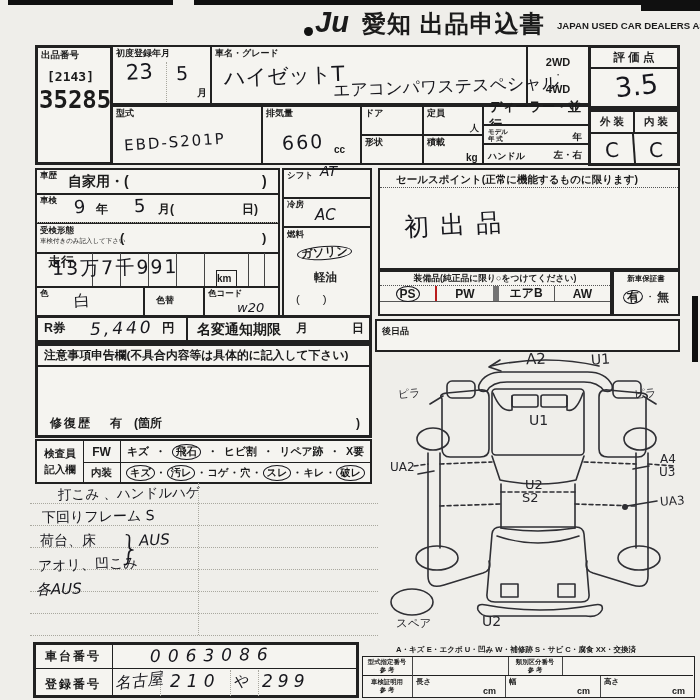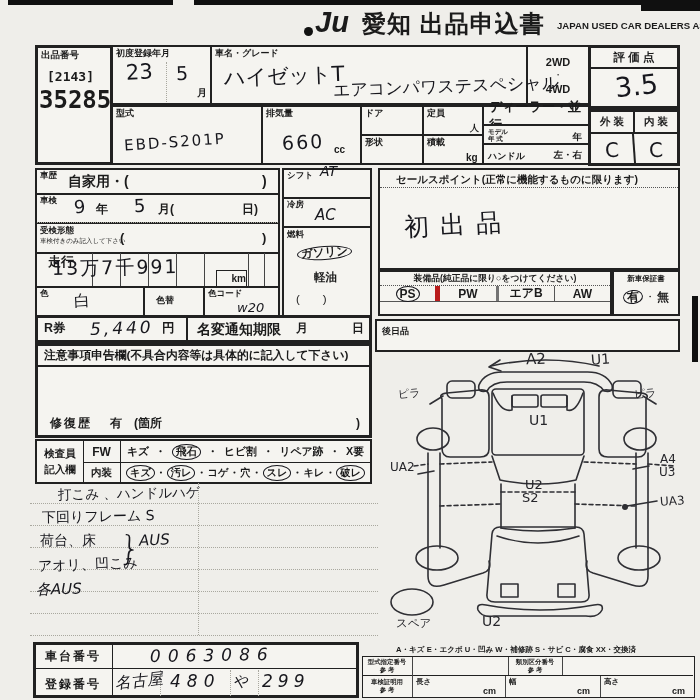--- a/index.html
+++ b/index.html
@@ -132,21 +132,21 @@
 
   <div class="box" style="left:35px;top:252px;width:245px;height:36px"></div>
   <span class="lbl" style="left:48px;top:255px;font-size:13px">走行</span>
   <div class="vl" style="left:92px;top:253px;height:34px"></div>
   <div class="vl" style="left:120px;top:253px;height:34px"></div>
   <div class="vl" style="left:148px;top:253px;height:34px"></div>
   <div class="vl" style="left:176px;top:253px;height:34px"></div>
   <div class="vl" style="left:204px;top:253px;height:34px"></div>
   <div class="vl" style="left:248px;top:253px;height:34px"></div>
   <div class="vl" style="left:264px;top:253px;height:34px"></div>
-  <div class="abs" style="left:216px;top:270px;width:31px;height:17px;border:1.5px solid #212121;box-sizing:border-box;background:#f5f4f0;display:flex;align-items:center;justify-content:flex-end">
+  <div class="abs" style="left:216px;top:270px;width:21px;height:17px;border:1.5px solid #212121;box-sizing:border-box;background:#f5f4f0;display:flex;align-items:center;justify-content:flex-start">
     <span style="font-size:10px;font-weight:bold">km</span>
   </div>
   <span class="hw" style="left:52px;top:258px;font-size:19px;letter-spacing:2px;transform:rotate(-1deg);z-index:4">13万7千991</span>
 
   <div class="box" style="left:35px;top:286px;width:110px;height:31px"></div>
   <span class="lbl" style="left:40px;top:289px;font-size:8.5px">色</span>
   <span class="hw" style="left:74px;top:293px;font-size:16px;transform:rotate(-3deg)">白</span>
   <div class="box" style="left:143px;top:286px;width:62px;height:31px"></div>
   <span class="lbl" style="left:156px;top:296px;font-size:9px">色替</span>
   <div class="box" style="left:203px;top:286px;width:77px;height:31px"></div>
@@ -170,24 +170,24 @@
       <span style="font-size:10.5px;font-weight:800">セールスポイント(正常に機能するものに限ります)</span>
     </div>
   </div>
   <span class="hw" style="left:404px;top:212px;font-size:25px;letter-spacing:11px;transform:rotate(-3deg)">初出品</span>
 
   <div class="box" style="left:378px;top:270px;width:234px;height:46px">
     <div style="height:13px;border-bottom:1px dotted #555;display:flex;align-items:center;justify-content:center">
       <span style="font-size:8.8px;font-weight:800">装備品(純正品に限り○をつけてください)</span>
     </div>
     <div class="cellgrid" style="height:15px;border-bottom:1px solid #555">
-      <span style="flex:1;border-right:5px solid #b91c1c;display:flex;align-items:center;justify-content:center;font-size:12px;font-weight:800">
+      <span style="flex:1;border-right:2px solid #b91c1c;display:flex;align-items:center;justify-content:center;font-size:12px;font-weight:800">
           <span class="circ">PS</span>
         </span>
-      <span style="flex:1;border-right:3px solid #737373;display:flex;align-items:center;justify-content:center;font-size:12px;font-weight:800">
+      <span style="flex:1;border-right:6px solid #737373;display:flex;align-items:center;justify-content:center;font-size:12px;font-weight:800">
           <span>PW</span>
         </span>
       <span style="flex:1;border-right:1px solid #555;display:flex;align-items:center;justify-content:center;font-size:12px;font-weight:800">
           <span>エアB</span>
         </span>
       <span style="flex:1;display:flex;align-items:center;justify-content:center;font-size:12px;font-weight:800">
           <span>AW</span>
         </span>
     </div>
   </div>
@@ -358,21 +358,21 @@
   <div class="box b3" style="left:33px;top:642px;width:326px;height:56px"></div>
   <div class="abs" style="left:36px;top:668px;width:320px;height:0;border-top:1.5px solid #212121"></div>
   <div class="abs" style="left:112px;top:644px;width:0;height:52px;border-left:1.5px solid #212121"></div>
   <span class="pt" style="left:45px;top:650px;font-size:12px;letter-spacing:2px">車台番号</span>
   <span class="hw it" style="left:150px;top:647px;font-size:17px;letter-spacing:7px;transform:rotate(-1deg)">0063086</span>
   <span class="pt" style="left:45px;top:678px;font-size:12px;letter-spacing:2px">登録番号</span>
   <div class="dotvr" style="left:160px;top:670px;height:26px"></div>
   <div class="dotvr" style="left:230px;top:670px;height:26px"></div>
   <div class="dotvr" style="left:258px;top:670px;height:26px"></div>
   <span class="hw" style="left:116px;top:673px;font-size:16px;transform:rotate(-6deg) skewX(-12deg)">名古屋</span>
-  <span class="hw it" style="left:170px;top:673px;font-size:17px;letter-spacing:6px">480</span>
+  <span class="hw it" style="left:170px;top:673px;font-size:17px;letter-spacing:6px">210</span>
   <span class="hw" style="left:234px;top:674px;font-size:15px;transform:rotate(-5deg)">や</span>
   <span class="hw it" style="left:262px;top:673px;font-size:17px;letter-spacing:5px">299</span>
 
   <div class="abs" style="left:362px;top:656px;width:333px;height:42px;border:1.5px solid #212121;background:#f5f4f0;box-sizing:border-box"></div>
   <div class="abs" style="left:363px;top:675px;width:330px;height:0;border-top:1px solid #212121"></div>
   <div class="vl" style="left:412px;top:657px;height:40px"></div>
   <div class="vl" style="left:508px;top:657px;height:18px"></div>
   <div class="vl" style="left:562px;top:657px;height:18px"></div>
   <div class="vl" style="left:505px;top:676px;height:21px"></div>
   <div class="vl" style="left:600px;top:676px;height:21px"></div>

